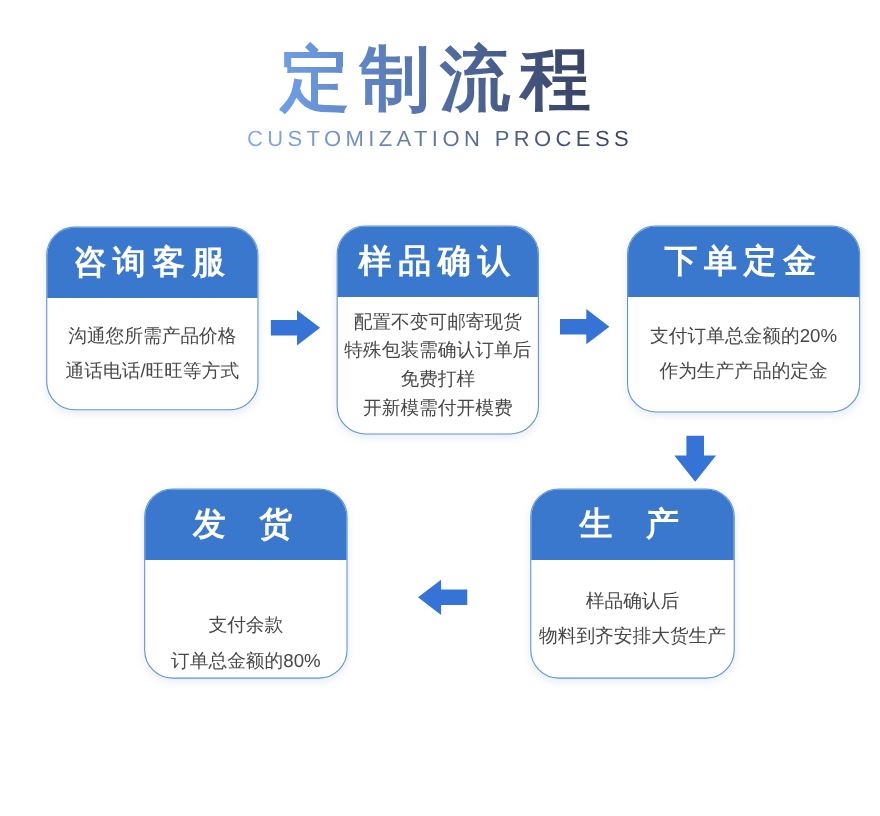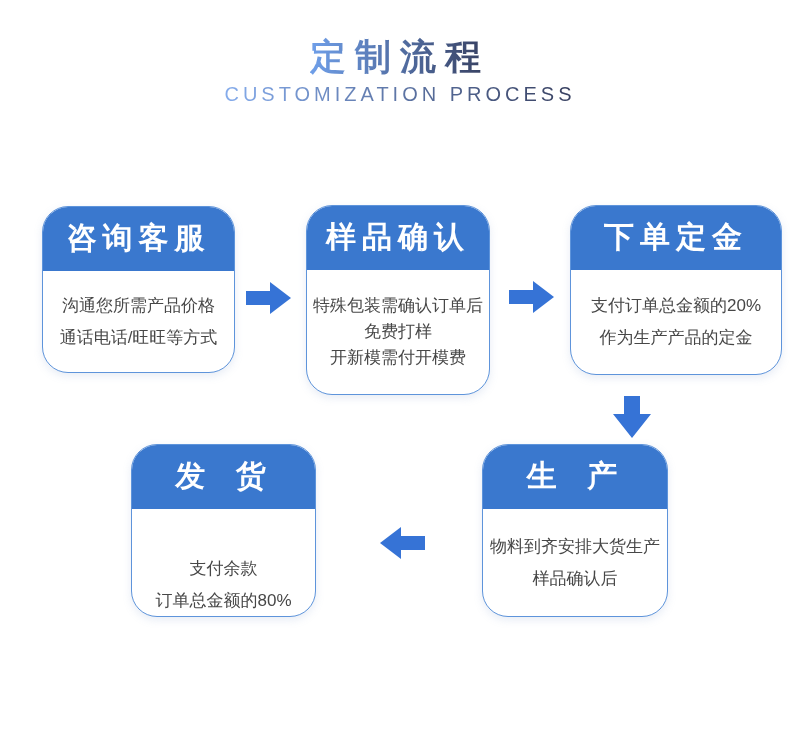--- a/index.html
+++ b/index.html
@@ -17,21 +17,21 @@
   body {
     width:800px; height:742px;
     position:relative;
     background: var(--background);
     font-family: "Liberation Sans", "DejaVu Sans", sans-serif;
     overflow:hidden;
   }
   .title-wrap { position:absolute; top:36px; left:0; width:800px; text-align:center; }
   .page-title {
     display:inline-block;
-    font-size:36px;
+    font-size:64px;
     font-weight:800;
     letter-spacing:9px;
     line-height:1.15;
     background: linear-gradient(90deg, var(--title-gradient-start), var(--title-gradient-end));
     -webkit-background-clip:text;
     background-clip:text;
     color:transparent;
   }
   .page-subtitle {
     margin-top:6px;
@@ -125,20 +125,21 @@
   <svg viewBox="0 0 45 32" xmlns="http://www.w3.org/2000/svg">
     <polygon points="0,9 24,9 24,0 45,16 24,32 24,23 0,23" fill="currentColor"></polygon>
   </svg>
 </div>
 
 <div class="step step--sample">
   <div class="step-header">
     <span class="step-title">样品确认</span>
   </div>
   <div class="step-body step-body--compact">
+    <div>配置不变可邮寄现货</div>
     <div>特殊包装需确认订单后</div>
     <div>免费打样</div>
     <div>开新模需付开模费</div>
   </div>
 </div>
 
 <div class="arrow arrow--r2">
   <svg viewBox="0 0 45 32" xmlns="http://www.w3.org/2000/svg">
     <polygon points="0,9 24,9 24,0 45,16 24,32 24,23 0,23" fill="currentColor"></polygon>
   </svg>
@@ -158,22 +159,22 @@
   <svg viewBox="0 0 38 42" xmlns="http://www.w3.org/2000/svg">
     <polygon points="11,0 27,0 27,18 38,18 19,42 0,18 11,18" fill="currentColor"></polygon>
   </svg>
 </div>
 
 <div class="step step--production">
   <div class="step-header">
     <span class="step-title">生 产</span>
   </div>
   <div class="step-body">
+    <div>样品确认后</div>
     <div>物料到齐安排大货生产</div>
-    <div>样品确认后</div>
   </div>
 </div>
 
 <div class="arrow arrow--left">
   <svg viewBox="0 0 45 32" xmlns="http://www.w3.org/2000/svg">
     <polygon points="45,9 21,9 21,0 0,16 21,32 21,23 45,23" fill="currentColor"></polygon>
   </svg>
 </div>
 
 <div class="step step--shipping">

